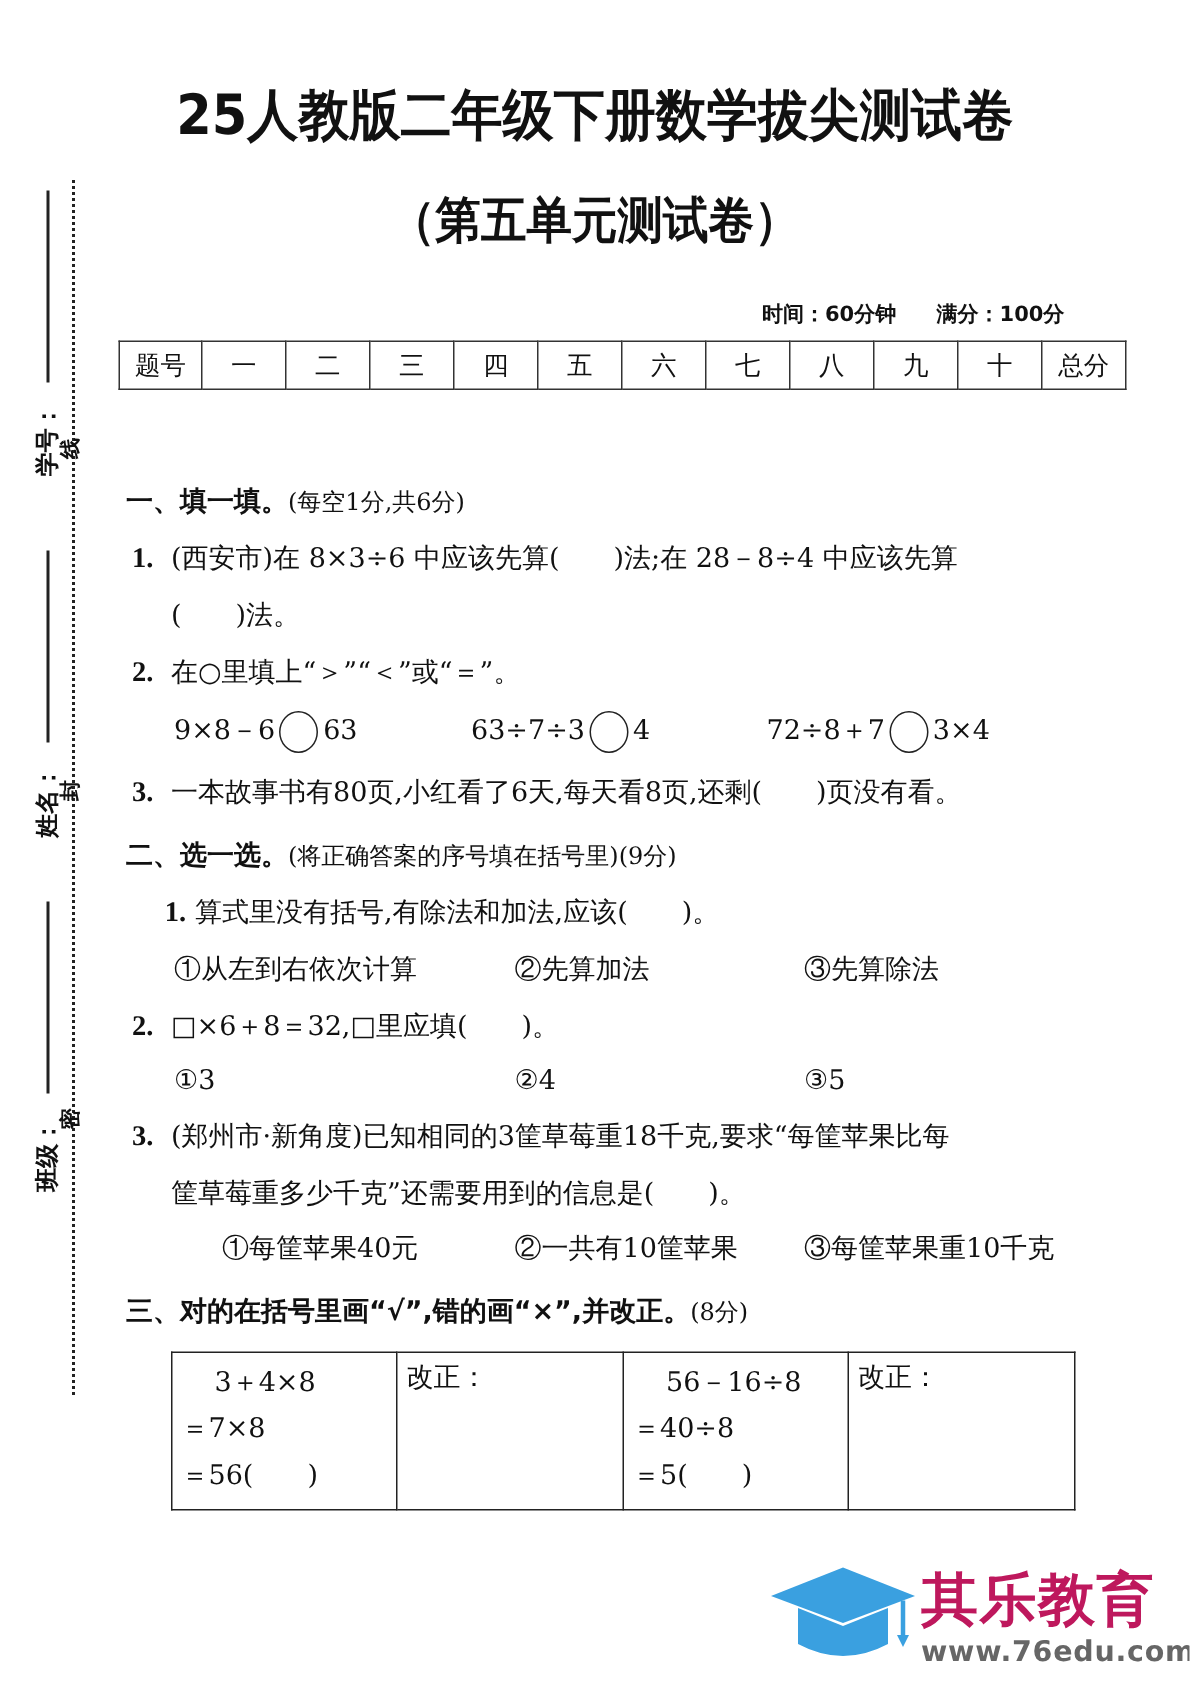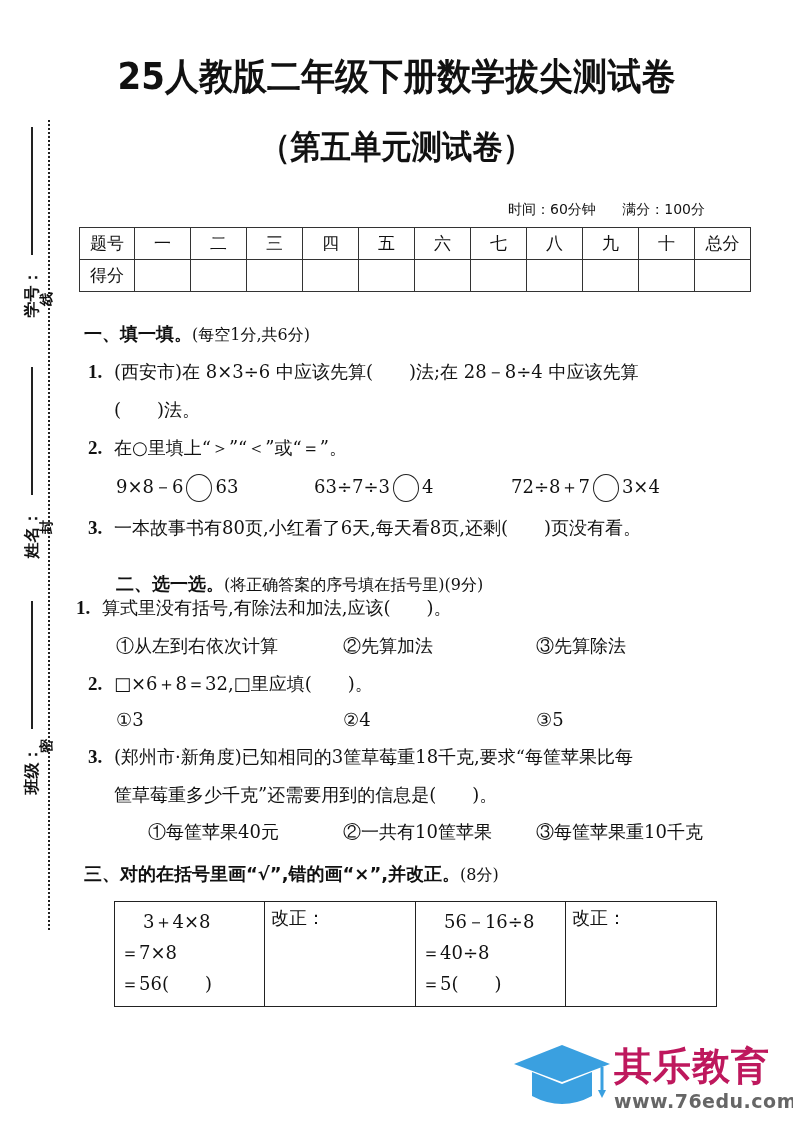--- a/index.html
+++ b/index.html
@@ -5,21 +5,21 @@
   html, body { margin:0; padding:0; background:#ffffff; }
   body { width:793px; height:1121px; position:relative; overflow:hidden;
          font-family:"DejaVu Serif", "Liberation Serif", serif; color:#111; }
   .abs { position:absolute; }
 
   
   .title { left:0; width:793px; top:52px; text-align:center; font-family:"DejaVu Sans", sans-serif;
            font-weight:bold; font-size:37px; letter-spacing:0px; transform:scaleX(0.92); }
   .subtitle { left:0; width:793px; top:125px; text-align:center; font-family:"DejaVu Sans", sans-serif;
               font-weight:bold; font-size:33px; transform:scaleX(0.92); }
-  .meta { top:201px; left:508px; font-family:"DejaVu Sans", sans-serif; font-size:14px; }
+  .meta { top:201px; left:508px; font-family:"DejaVu Sans", sans-serif; font-size:14px;font-weight:bold; }
   .meta span + span { margin-left:22px; }
 
   
   table.score { position:absolute; left:79px; top:227px; border-collapse:collapse; }
   table.score td { border:1.5px solid #333; width:55px; height:31px; text-align:center;
                    font-family:Liberation Serif, serif; font-size:17px; padding:0; }
   table.score td.head { width:54px; }
 
   
   .dotline { left:48px; top:120px; height:810px; border-left:2px dotted #222; }
@@ -67,34 +67,20 @@
     <td>三</td>
     <td>四</td>
     <td>五</td>
     <td>六</td>
     <td>七</td>
     <td>八</td>
     <td>九</td>
     <td>十</td>
     <td>总分</td>
   </tr>
-  <tr>
-    <td class="head">得分</td>
-    <td></td>
-    <td></td>
-    <td></td>
-    <td></td>
-    <td></td>
-    <td></td>
-    <td></td>
-    <td></td>
-    <td></td>
-    <td></td>
-    <td></td>
-  </tr>
 </tbody>
   </table>
 
 <div class="abs dotline"></div>
 
 <div class="abs fill-line" style="left:31px; top:127px; height:128px;"></div>
 <div class="abs binding-label" style="left:6px; top:283px; width:52px; text-align:center;">学号：</div>
 <div class="abs seal" style="left:40px; top:290px;">线</div>
 
 <div class="abs fill-line" style="left:31px; top:367px; height:128px;"></div>
@@ -125,25 +111,25 @@
   <span>63÷7÷3</span><span class="circle"></span><span>4</span>
 </div>
 <div class="abs line" style="left:511px; top:474px;">
   <span>72÷8＋7</span><span class="circle"></span><span>3×4</span>
 </div>
 
 <div class="abs line" style="left:88px; top:516px;">
   <span class="qnum">3.</span><span>一本故事书有80页,小红看了6天,每天看8页,还剩(　　)页没有看。</span>
 </div>
 
-<div class="abs section" style="top:572px;margin-left:32px;">
+<div class="abs section" style="top:558px;">
   <span>二、选一选。</span><span class="note">(将正确答案的序号填在括号里)(9分)</span>
 </div>
 
-<div class="abs line" style="left:76px; top:596px;">
+<div class="abs line" style="left:104px; top:596px;text-align:center;">
   <span class="qnum">1.</span><span>算式里没有括号,有除法和加法,应该(　　)。</span>
 </div>
 <div class="opt" style="left:116px; top:634px;">①从左到右依次计算</div>
 <div class="opt" style="left:343px; top:634px;">②先算加法</div>
 <div class="opt" style="left:536px; top:634px;">③先算除法</div>
 
 <div class="abs line" style="left:88px; top:672px;">
   <span class="qnum">2.</span><span>□×6＋8＝32,□里应填(　　)。</span>
 </div>
 <div class="opt" style="left:116px; top:709px;">①3</div>

